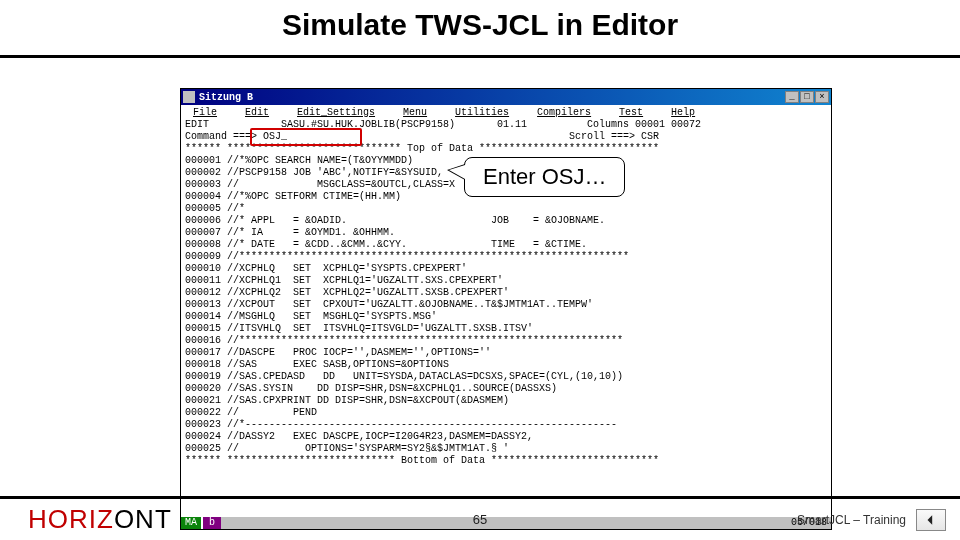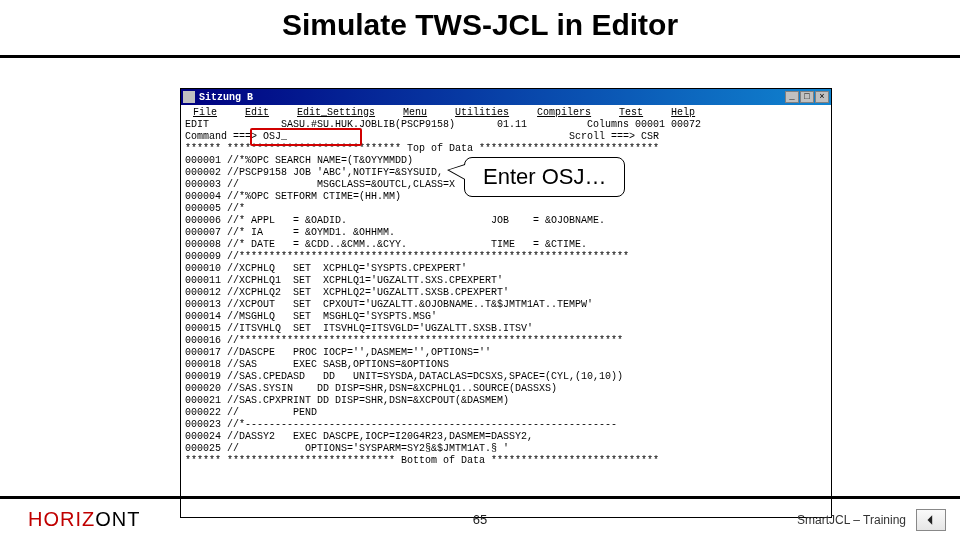--- a/index.html
+++ b/index.html
@@ -20,21 +20,21 @@
   .statusbar { position: absolute; left: 0; right: 0; bottom: 0; height: 12px; display: flex; align-items: stretch; font: 10px/12px "Courier New", monospace; }
   .statusbar .ma { background: #0b840b; color: #fff; padding: 0 4px; }
   .statusbar .b  { background: #800080; color: #fff; padding: 0 6px; margin-left: 2px; }
   .statusbar .fill { flex: 1; background: #c0c0c0; }
   .statusbar .pos { background: #c0c0c0; padding: 0 4px; }
   .red-box { position: absolute; border: 2px solid #d00000; border-radius: 2px; }
   .callout { position: absolute; background: #fff; border: 1px solid #000; border-radius: 8px; padding: 6px 18px; font-size: 22px; color: #000; box-shadow: 0 0 0 #fff; }
   .callout::before { content: ""; position: absolute; left: -18px; top: 6px; width: 0; height: 0; border-right: 18px solid #000; border-top: 6px solid transparent; border-bottom: 10px solid transparent; }
   .callout::after { content: ""; position: absolute; left: -16px; top: 7px; width: 0; height: 0; border-right: 16px solid #fff; border-top: 5px solid transparent; border-bottom: 9px solid transparent; }
   .footer { position: absolute; left: 0; right: 0; bottom: 0; height: 44px; border-top: 3px solid #000; display: flex; align-items: center; }
-  .footer .brand { padding-left: 28px; font-size: 20px; letter-spacing: 1px; }
+  .footer .brand { padding-left: 28px; font-size: 26px; letter-spacing: 1px; }
   .footer .brand .orz { color: #c00000; }
   .footer .brand .ont { color: #000; }
   .footer .pagenum { position: absolute; left: 50%; transform: translateX(-50%); font-size: 13px; color: #222; }
   .footer .course { position: absolute; right: 54px; font-size: 12px; color: #333; }
   .footer .navbtn { position: absolute; right: 14px; width: 30px; height: 22px; border: 1px solid #888; background: linear-gradient(#fafafa,#e6e6e6); display: flex; align-items: center; justify-content: center; }
   .footer .navbtn svg { width: 14px; height: 14px; }
 </style>
 </head>
 <body>
 
@@ -48,20 +48,26 @@
         <span class="ticon"></span>
         <span class="ttext">Sitzung B</span>
         <div class="wbuttons">
           <div class="wbutton">_</div>
           <div class="wbutton">□</div>
           <div class="wbutton">×</div>
         </div>
       </div>
       <div class="term" id="term"><div class="menubar"><span>File</span><span>Edit</span><span>Edit_Settings</span><span>Menu</span><span>Utilities</span><span>Compilers</span><span>Test</span><span>Help</span></div><div>EDIT            SASU.#SU.HUK.JOBLIB(PSCP9158)       01.11          Columns 00001 00072</div><div>Command ===&gt; OSJ_                                               Scroll ===&gt; CSR</div><div>****** ***************************** Top of Data ******************************</div><div>000001 //*%OPC SEARCH NAME=(T&amp;OYYMMDD)</div><div>000002 //PSCP9158 JOB 'ABC',NOTIFY=&amp;SYSUID,</div><div>000003 //             MSGCLASS=&amp;OUTCL,CLASS=X</div><div>000004 //*%OPC SETFORM CTIME=(HH.MM)</div><div>000005 //*</div><div>000006 //* APPL   = &amp;OADID.                        JOB    = &amp;OJOBNAME.</div><div>000007 //* IA     = &amp;OYMD1. &amp;OHHMM.</div><div>000008 //* DATE   = &amp;CDD..&amp;CMM..&amp;CYY.              TIME   = &amp;CTIME.</div><div>000009 //*****************************************************************</div><div>000010 //XCPHLQ   SET  XCPHLQ='SYSPTS.CPEXPERT'</div><div>000011 //XCPHLQ1  SET  XCPHLQ1='UGZALTT.SXS.CPEXPERT'</div><div>000012 //XCPHLQ2  SET  XCPHLQ2='UGZALTT.SXSB.CPEXPERT'</div><div>000013 //XCPOUT   SET  CPXOUT='UGZALTT.&amp;OJOBNAME..T&amp;$JMTM1AT..TEMPW'</div><div>000014 //MSGHLQ   SET  MSGHLQ='SYSPTS.MSG'</div><div>000015 //ITSVHLQ  SET  ITSVHLQ=ITSVGLD='UGZALTT.SXSB.ITSV'</div><div>000016 //****************************************************************</div><div>000017 //DASCPE   PROC IOCP='',DASMEM='',OPTIONS=''</div><div>000018 //SAS      EXEC SASB,OPTIONS=&amp;OPTIONS</div><div>000019 //SAS.CPEDASD   DD   UNIT=SYSDA,DATACLAS=DCSXS,SPACE=(CYL,(10,10))</div><div>000020 //SAS.SYSIN    DD DISP=SHR,DSN=&amp;XCPHLQ1..SOURCE(DASSXS)</div><div>000021 //SAS.CPXPRINT DD DISP=SHR,DSN=&amp;XCPOUT(&amp;DASMEM)</div><div>000022 //         PEND</div><div>000023 //*--------------------------------------------------------------</div><div>000024 //DASSY2   EXEC DASCPE,IOCP=I20G4R23,DASMEM=DASSY2,</div><div>000025 //           OPTIONS='SYSPARM=SY2§&amp;$JMTM1AT.§ '</div><div>****** **************************** Bottom of Data ****************************</div>
         
+        <div class="statusbar">
+          <div class="ma">MA</div>
+          <div class="b">b</div>
+          <div class="fill"></div>
+          <div class="pos">05/018</div>
+        </div>
       </div>
     </div>
 
     <div class="red-box" style="top:40px; left:70px; width:112px; height:18px;"></div>
 
     <div class="callout" style="top:69px; left:284px;">
       <span>Enter OSJ…</span>
     </div>
   </div>
 

